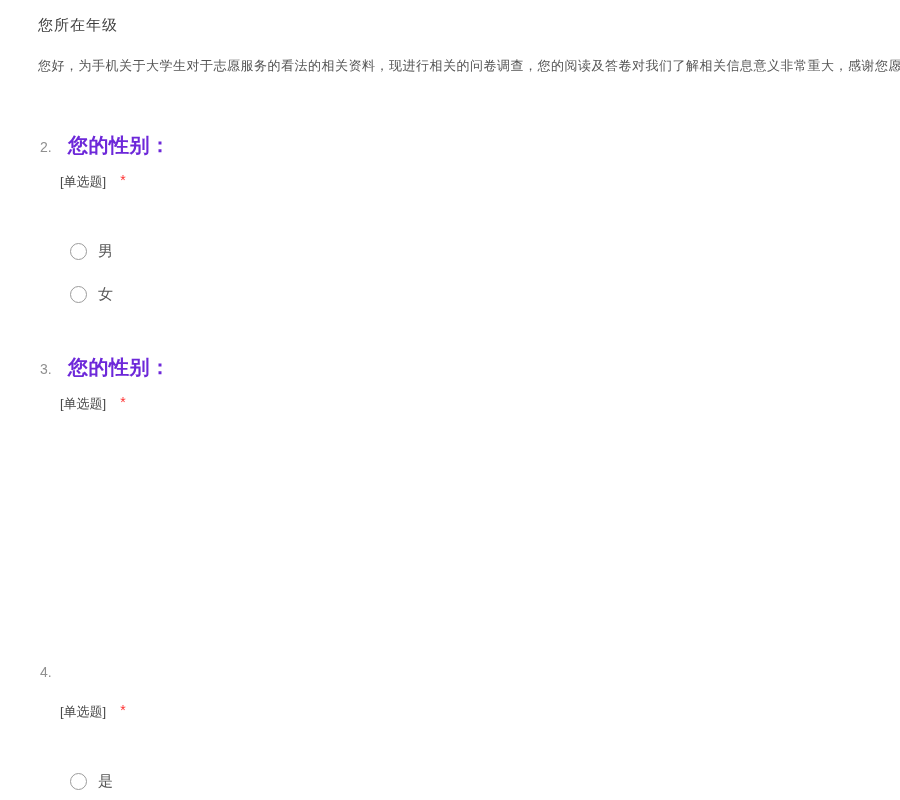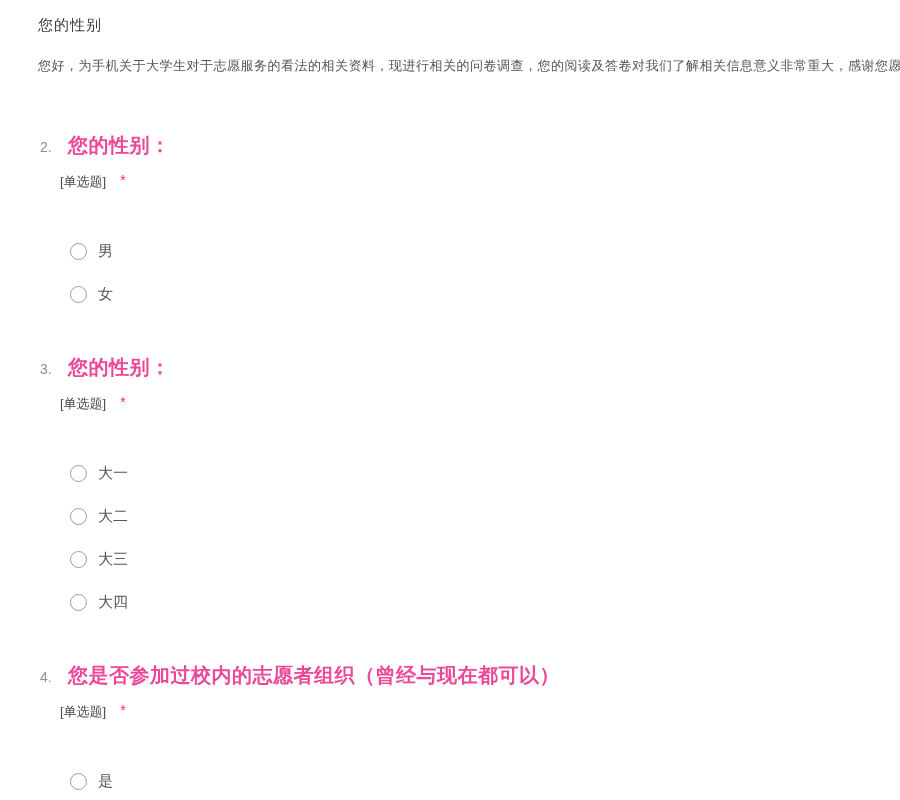--- a/index.html
+++ b/index.html
@@ -24,21 +24,21 @@
   .q-q2 { top:134px; }
   .q-q3 { top:356px; }
   .q-q4 { top:664px; }
   .q-head { display:flex; align-items:baseline; }
   .q-num {
     width:28px; flex:0 0 28px; padding-left:2px;
     font-size:14px; color:#8f8f8f;
   }
   .q-title {
     font-family:"Liberation Serif","DejaVu Serif",serif;
-    font-weight:700; font-size:20px; line-height:22px; color:#ec4899;
+    font-weight:700; font-size:20px; line-height:22px; color:#6d28d9;
     letter-spacing:0.5px;
   }
   .q-meta {
     position:absolute; top:39px; left:22px;
     font-size:13px; line-height:16px; color:#484848;
   }
   .q-req {
     color:#ff2e2e; font-size:14px; margin-left:14px;
     position:relative; top:-1px;
   }
@@ -50,21 +50,21 @@
   .radio {
     display:inline-block; width:15px; height:15px;
     border:1.5px solid #9c9c9c; border-radius:50%;
     background:#ffffff; flex:0 0 auto;
   }
   .opt-label { margin-left:11px; font-size:15px; color:#565656; }
 </style>
 </head>
 <body>
 
-<h1 class="greeting">您的性别</h1>
+<h1 class="greeting">您所在年级</h1>
 <p class="intro">您好，为手机关于大学生对于志愿服务的看法的相关资料，现进行相关的问卷调查，您的阅读及答卷对我们了解相关信息意义非常重大，感谢您愿意抽出宝贵时间参</p>
 
 <section class="q q-q2">
   <div class="q-head">
     <span class="q-num">2.</span>
     <span class="q-title">您的性别：</span>
   </div>
   <div class="q-meta">
     <span class="q-type">[单选题]</span><span class="q-req">*</span>
   </div>
@@ -81,44 +81,25 @@
 </section>
 
 <section class="q q-q3">
   <div class="q-head">
     <span class="q-num">3.</span>
     <span class="q-title">您的性别：</span>
   </div>
   <div class="q-meta">
     <span class="q-type">[单选题]</span><span class="q-req">*</span>
   </div>
-  <div class="q-opts">
-    <label class="opt">
-      <span class="radio"></span>
-      <span class="opt-label">大一</span>
-    </label>
-    <label class="opt">
-      <span class="radio"></span>
-      <span class="opt-label">大二</span>
-    </label>
-    <label class="opt">
-      <span class="radio"></span>
-      <span class="opt-label">大三</span>
-    </label>
-    <label class="opt">
-      <span class="radio"></span>
-      <span class="opt-label">大四</span>
-    </label>
-  </div>
 </section>
 
 <section class="q q-q4">
   <div class="q-head">
     <span class="q-num">4.</span>
-    <span class="q-title">您是否参加过校内的志愿者组织（曾经与现在都可以）</span>
   </div>
   <div class="q-meta">
     <span class="q-type">[单选题]</span><span class="q-req">*</span>
   </div>
   <div class="q-opts">
     <label class="opt">
       <span class="radio"></span>
       <span class="opt-label">是</span>
     </label>
   </div>

